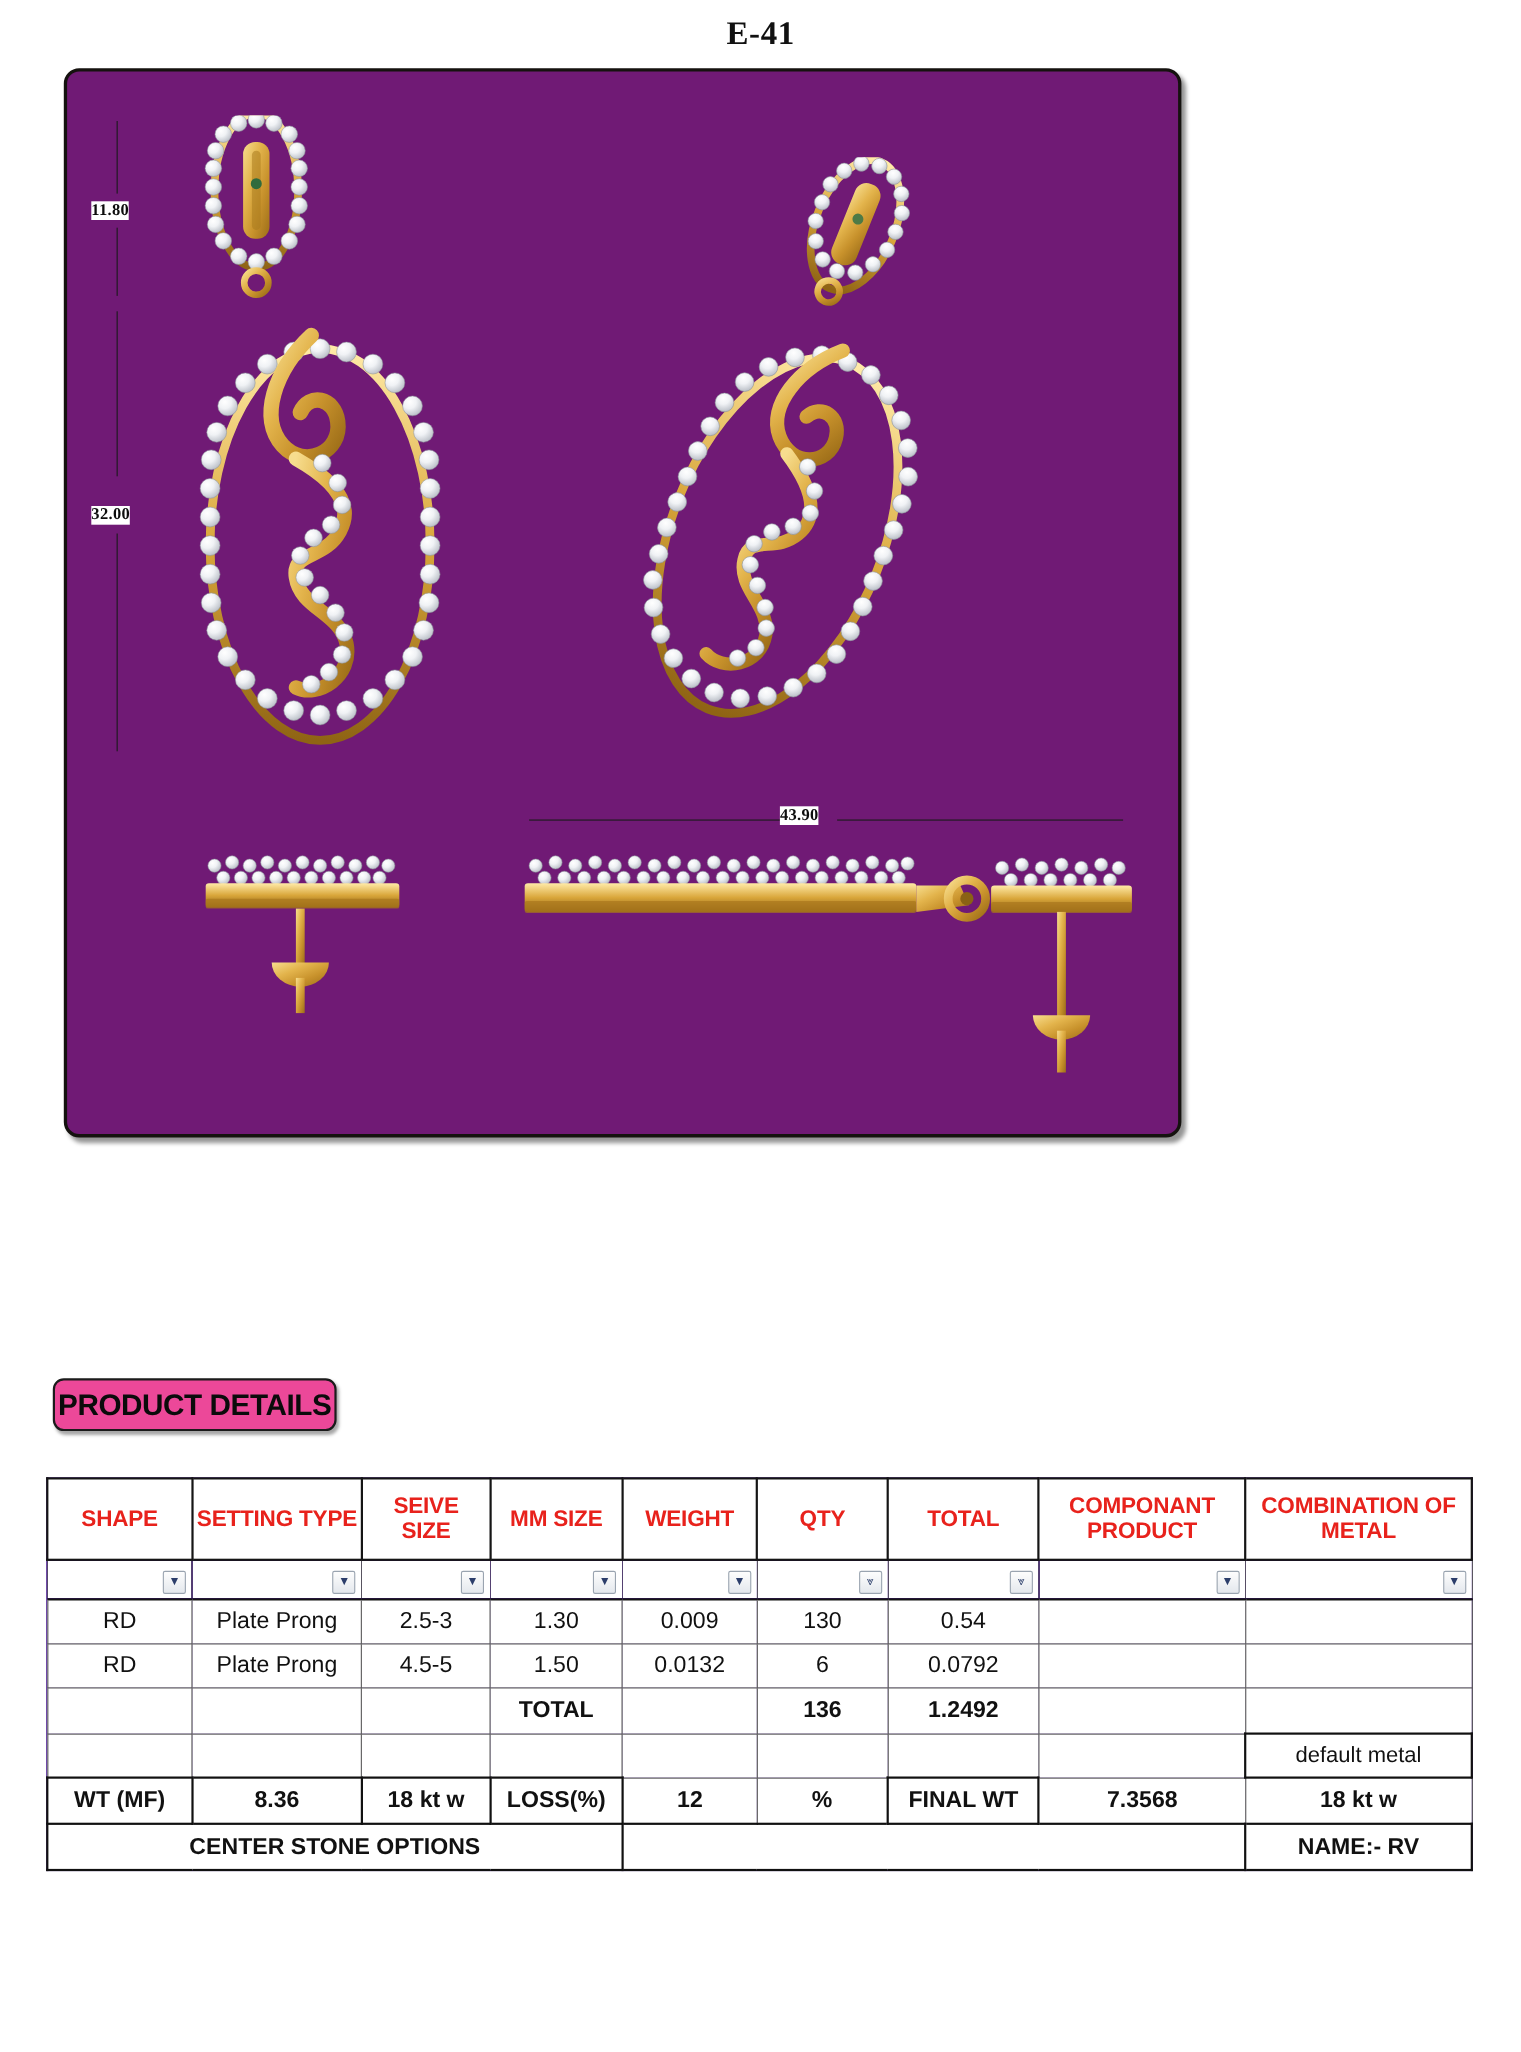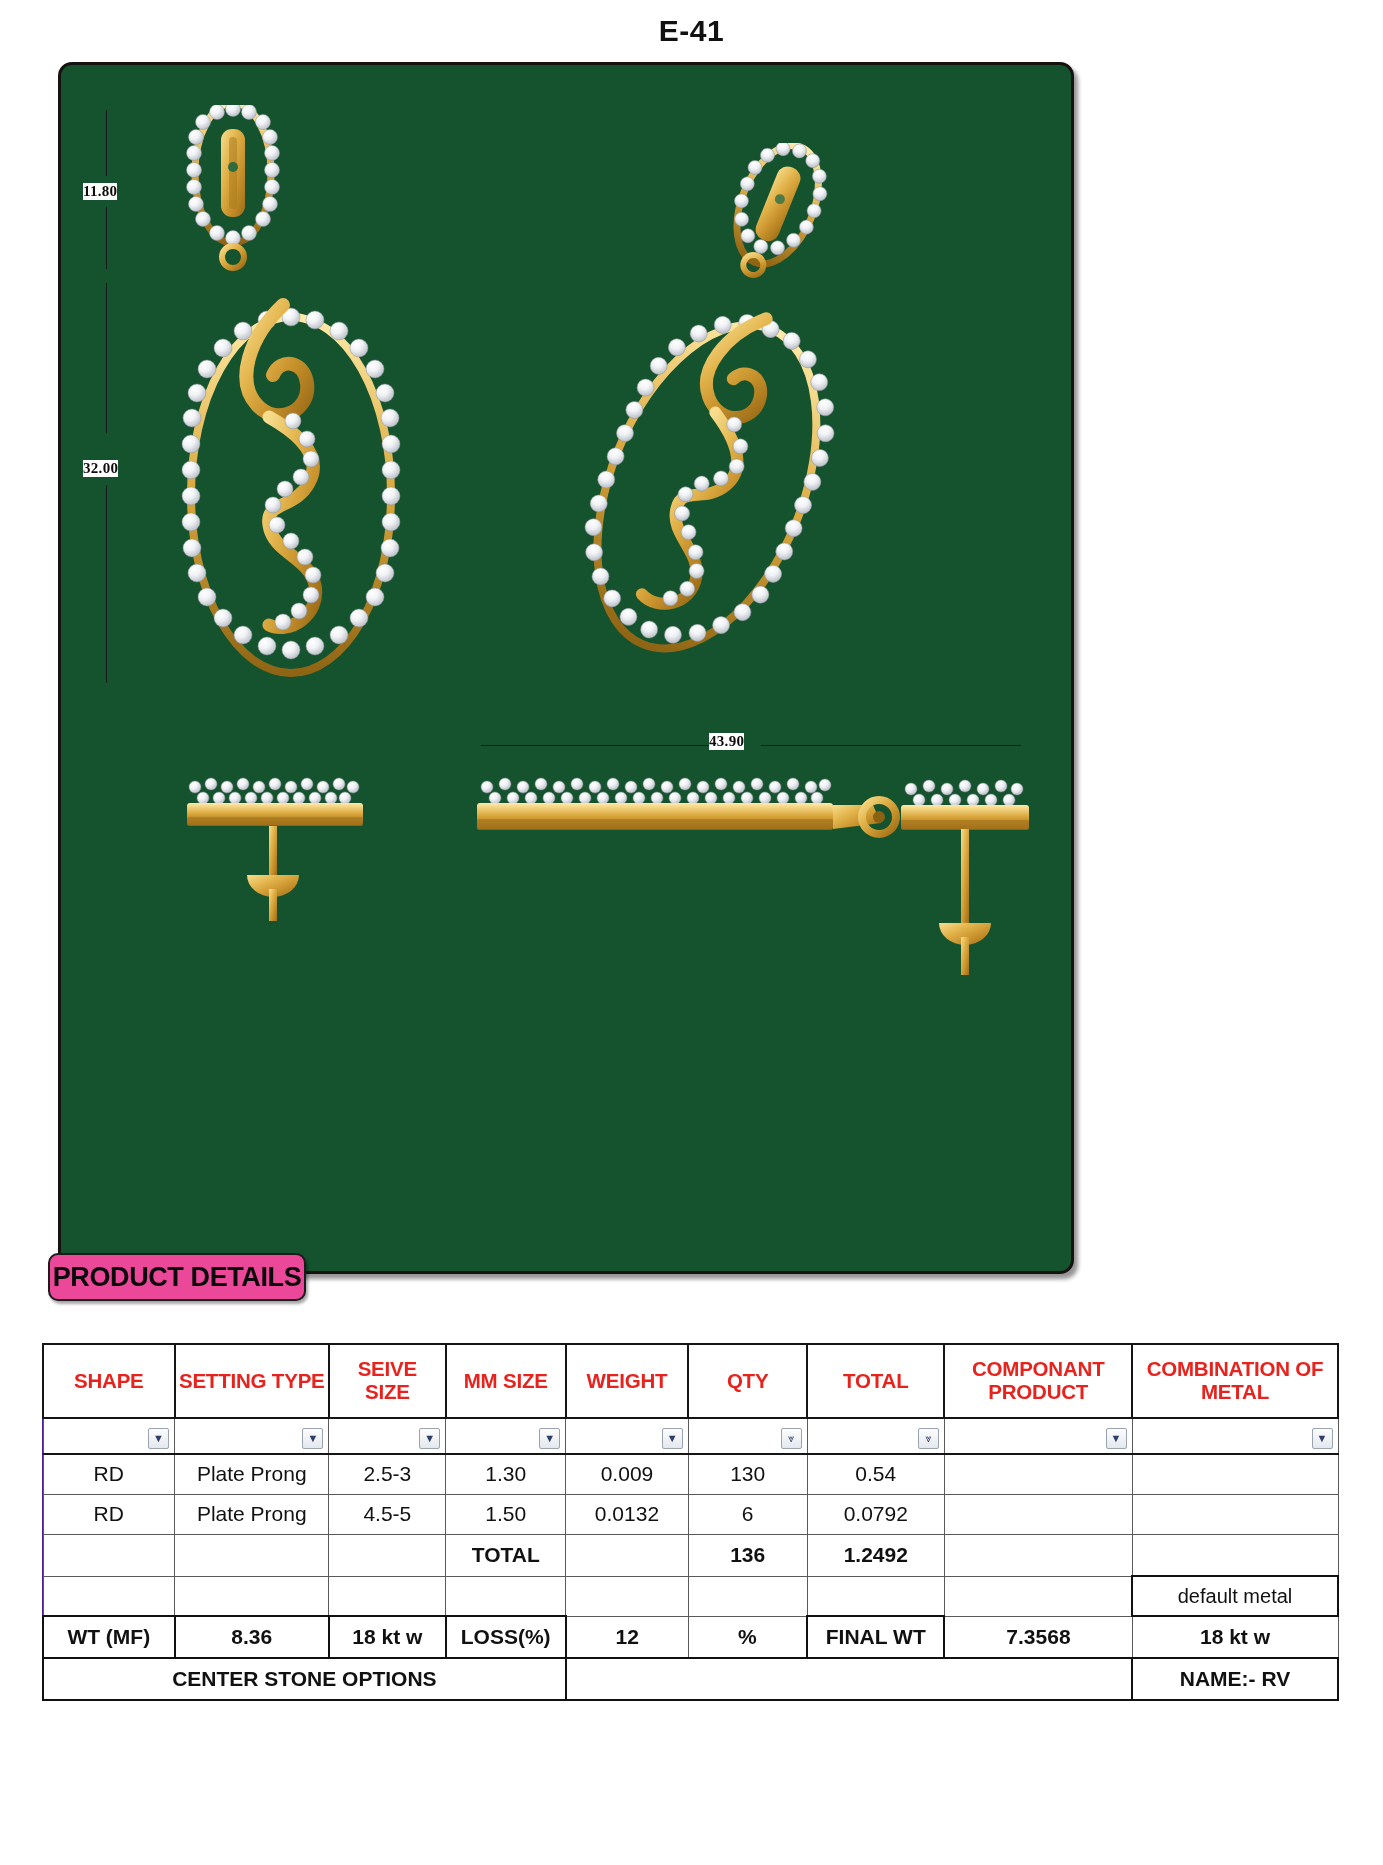--- a/index.html
+++ b/index.html
@@ -13,35 +13,35 @@
     font-family: "Liberation Serif", "DejaVu Serif", serif;
     position: relative;
     overflow: hidden;
   }
 
   
   .page-title {
     position: absolute;
     top: 14px; left: 0; width: 1383px;
     text-align: center;
-    font-family: Liberation Sans, sans-serif;
+    font-family: Liberation Serif, serif;
     font-weight: bold;
     font-size: 30px;
     letter-spacing: 0.5px;
     color: #111;
   }
 
   
   .drawing-frame {
     position: absolute;
     top: 62px; left: 58px;
-    width: 1016px; height: 1212px;
+    width: 1016px; height: 972px;
     border: 3px solid #15120f;
     border-radius: 14px;
-    background: #14532d;
+    background: #701a75;
     box-shadow: 4px 5px 4px rgba(0,0,0,0.42);
   }
 
   
   .dim-label {
     position: absolute;
     font-family: "Liberation Serif", serif;
     font-weight: bold;
     font-size: 15px;
     color: #0d0d0d;

